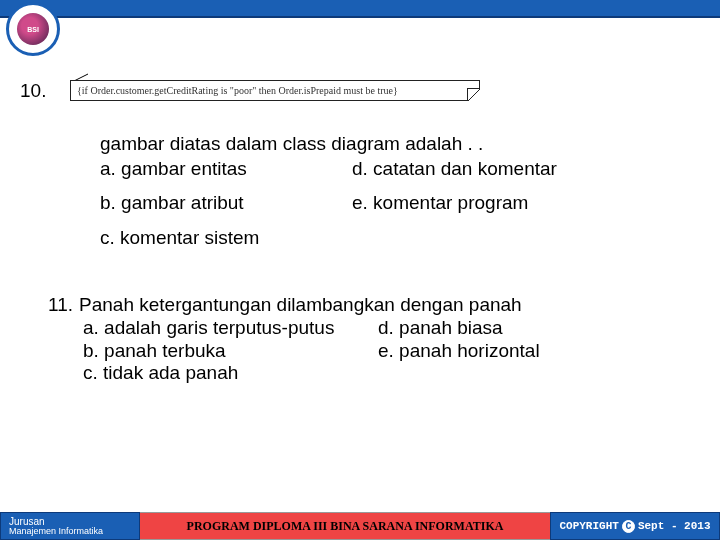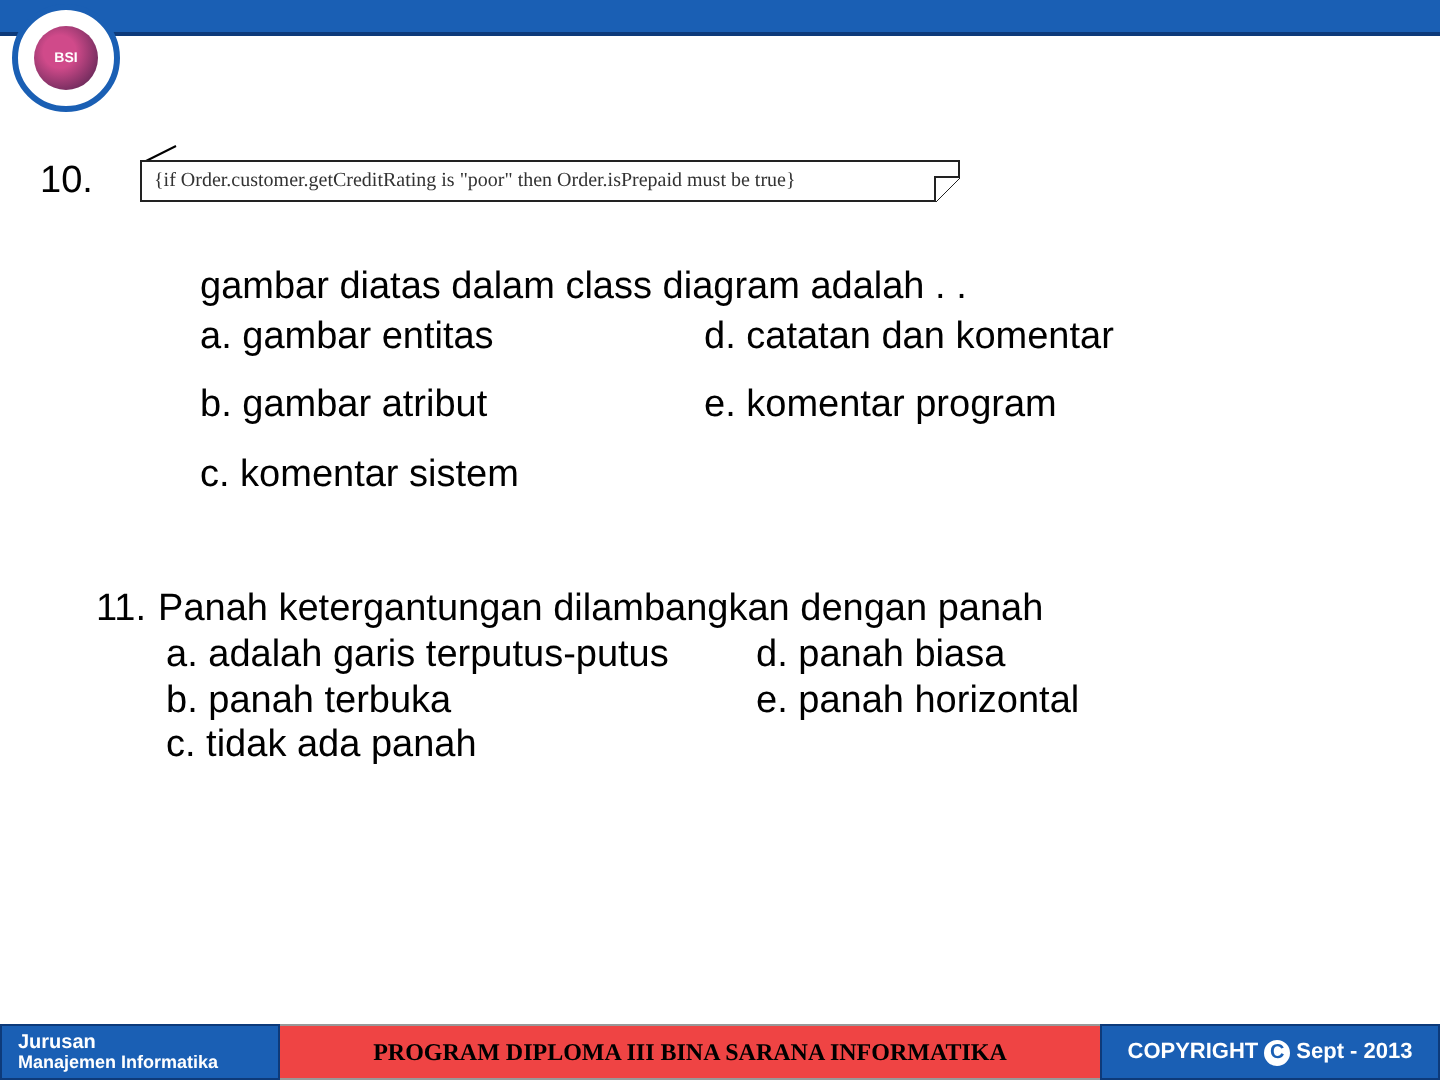--- a/index.html
+++ b/index.html
@@ -125,21 +125,21 @@
     left: 0; right: 0; bottom: 0;
     height: 28px;
     display: flex;
     align-items: stretch;
     font-size: 10px;
   }
   .footer .left {
     width: 140px;
     background: #1a5fb4;
     color: #fff;
-    font-weight: bold;
+    font-weight: normal;
     padding: 2px 8px;
     line-height: 1.1;
     display:flex;flex-direction:column;justify-content:center;
     border: 1px solid #0d3a7a;
   }
   .footer .left .l1 { font-size: 10px; }
   .footer .left .l2 { font-size: 9px; }
   .footer .mid {
     flex: 1;
     background: #ef4444;
@@ -148,21 +148,21 @@
     display:flex;align-items:center;justify-content:center;
     color:#000; font-weight:bold; font-family:"Times New Roman",serif;
     font-size: 12px;
   }
   .footer .right {
     width: 170px;
     background: #1a5fb4;
     color: #fff;
     display:flex;align-items:center;justify-content:center;
     font-weight:bold;
-    font-family:Liberation Sans, sans-serif;
+    font-family:Liberation Mono, monospace;
     font-size: 11px;
     border: 1px solid #0d3a7a;
   }
   .footer .right .csym {
     display:inline-block;
     width:13px;height:13px;border:1px solid #fff;border-radius:50%;
     text-align:center;line-height:12px;font-size:10px;margin:0 3px;
     background:#fff;color:#1a5fb4;
   }
 </style>

